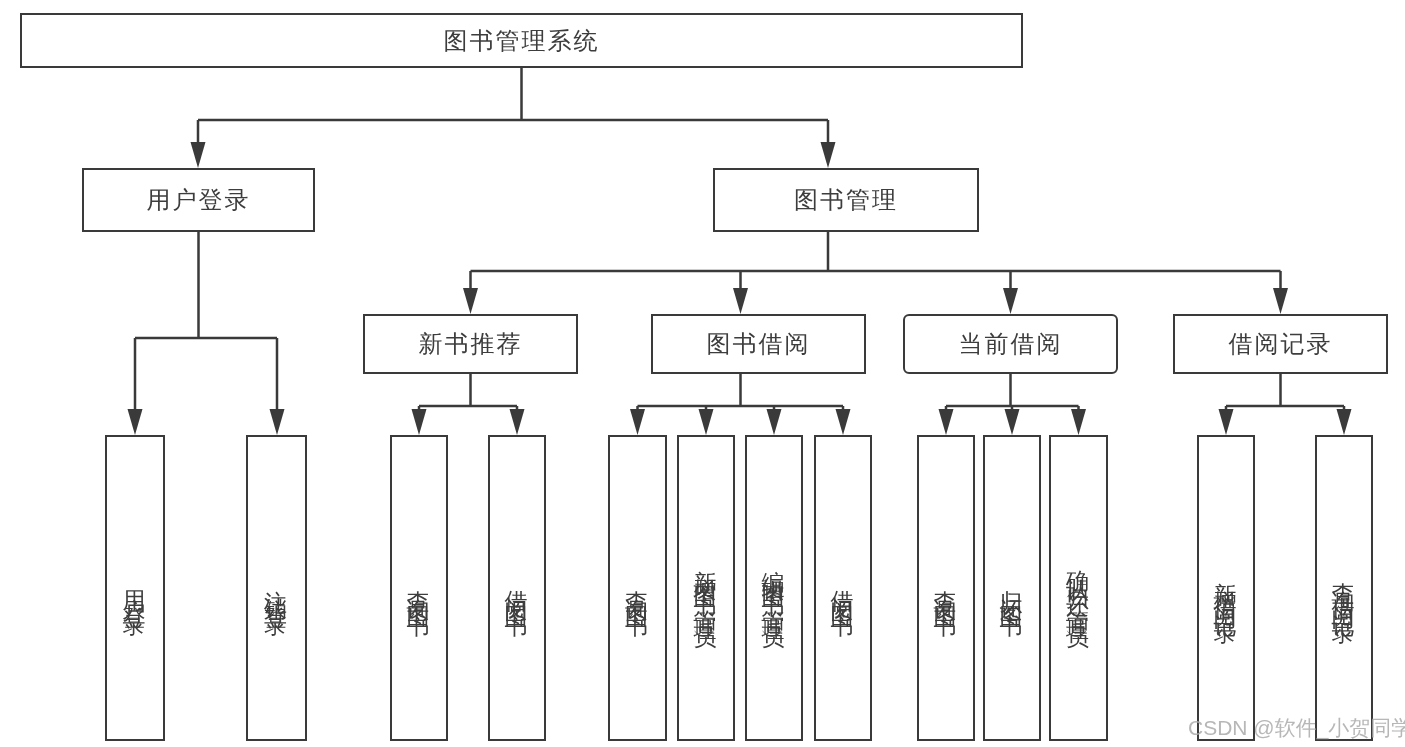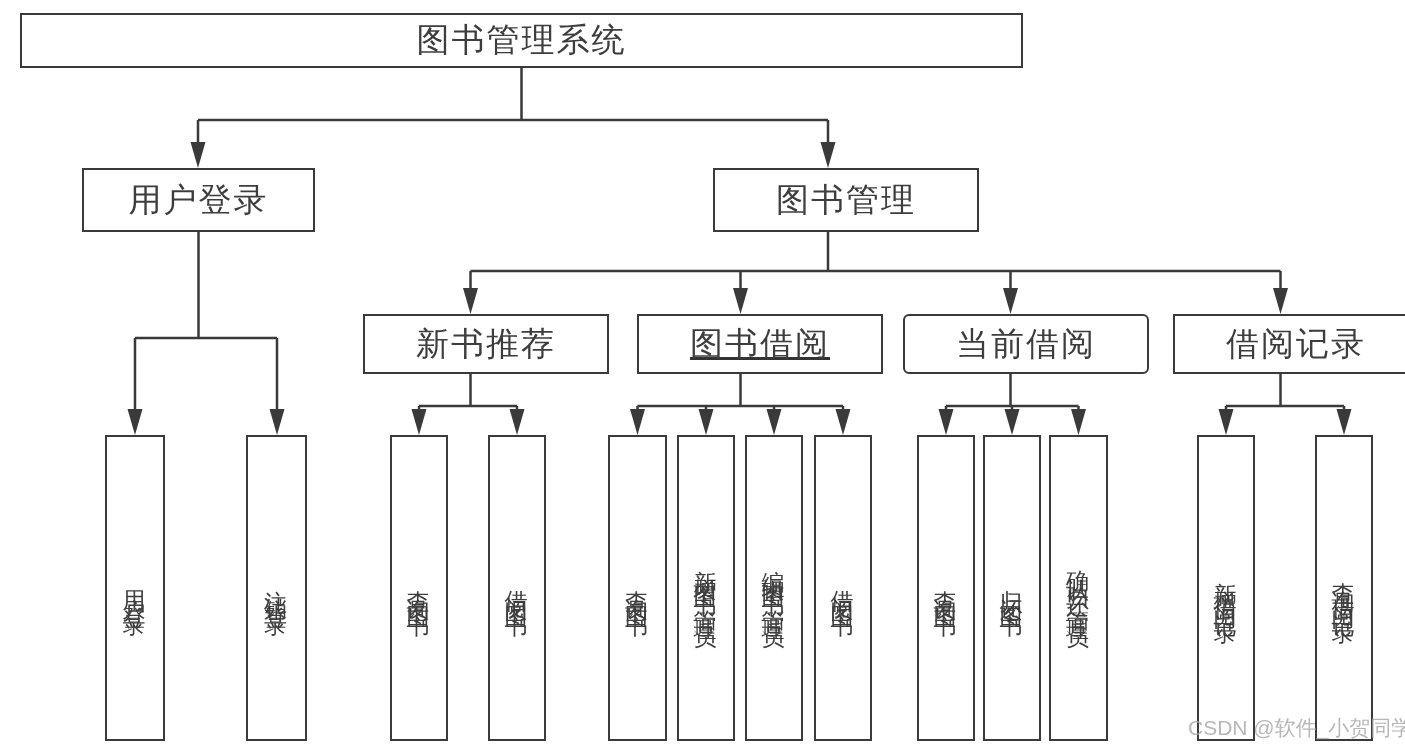--- a/index.html
+++ b/index.html
@@ -21,28 +21,28 @@
     box-sizing: border-box;
     background: #ffffff;
     border: 2.5px solid #3a3a3a;
     display: flex;
     align-items: center;
     justify-content: center;
     color: #333333;
     z-index: 2;
   }
   .hlabel {
-    font-size: 33px;
+    font-size: 24px;
     letter-spacing: 2px;
     white-space: nowrap;
     color: #3d3d3d;
   }
   .root-node   { left: 20px;  top: 13px;  width: 1003px; height: 55px; }
   .lvl2        { top: 168px; height: 64px; }
-  .lvl3        { top: 314px; height: 60px; width: 246px; }
+  .lvl3        { top: 314px; height: 60px; width: 215px; }
   .leaf        { top: 435px; height: 306px; }
   .vtext {
     writing-mode: vertical-rl;
     text-orientation: mixed;
     font-size: 23px;
     letter-spacing: 8px;
     color: #3d3d3d;
     white-space: nowrap;
   }
   .watermark {
@@ -100,21 +100,21 @@
   <div class="node lvl2" style="left:82px; width:233px;">
     <span class="hlabel">用户登录</span>
   </div>
   <div class="node lvl2" style="left:713px; width:266px;">
     <span class="hlabel">图书管理</span>
   </div>
 
   <div class="node lvl3" style="left:363px;">
     <span class="hlabel">新书推荐</span>
   </div>
-  <div class="node lvl3" style="left:637px;text-decoration:underline;">
+  <div class="node lvl3" style="left:651px;">
     <span class="hlabel">图书借阅</span>
   </div>
   <div class="node lvl3" style="left:903px;border-radius:6px;">
     <span class="hlabel">当前借阅</span>
   </div>
   <div class="node lvl3" style="left:1173px;">
     <span class="hlabel">借阅记录</span>
   </div>
 
   <div class="node leaf" style="left:105px; width:60px;">

